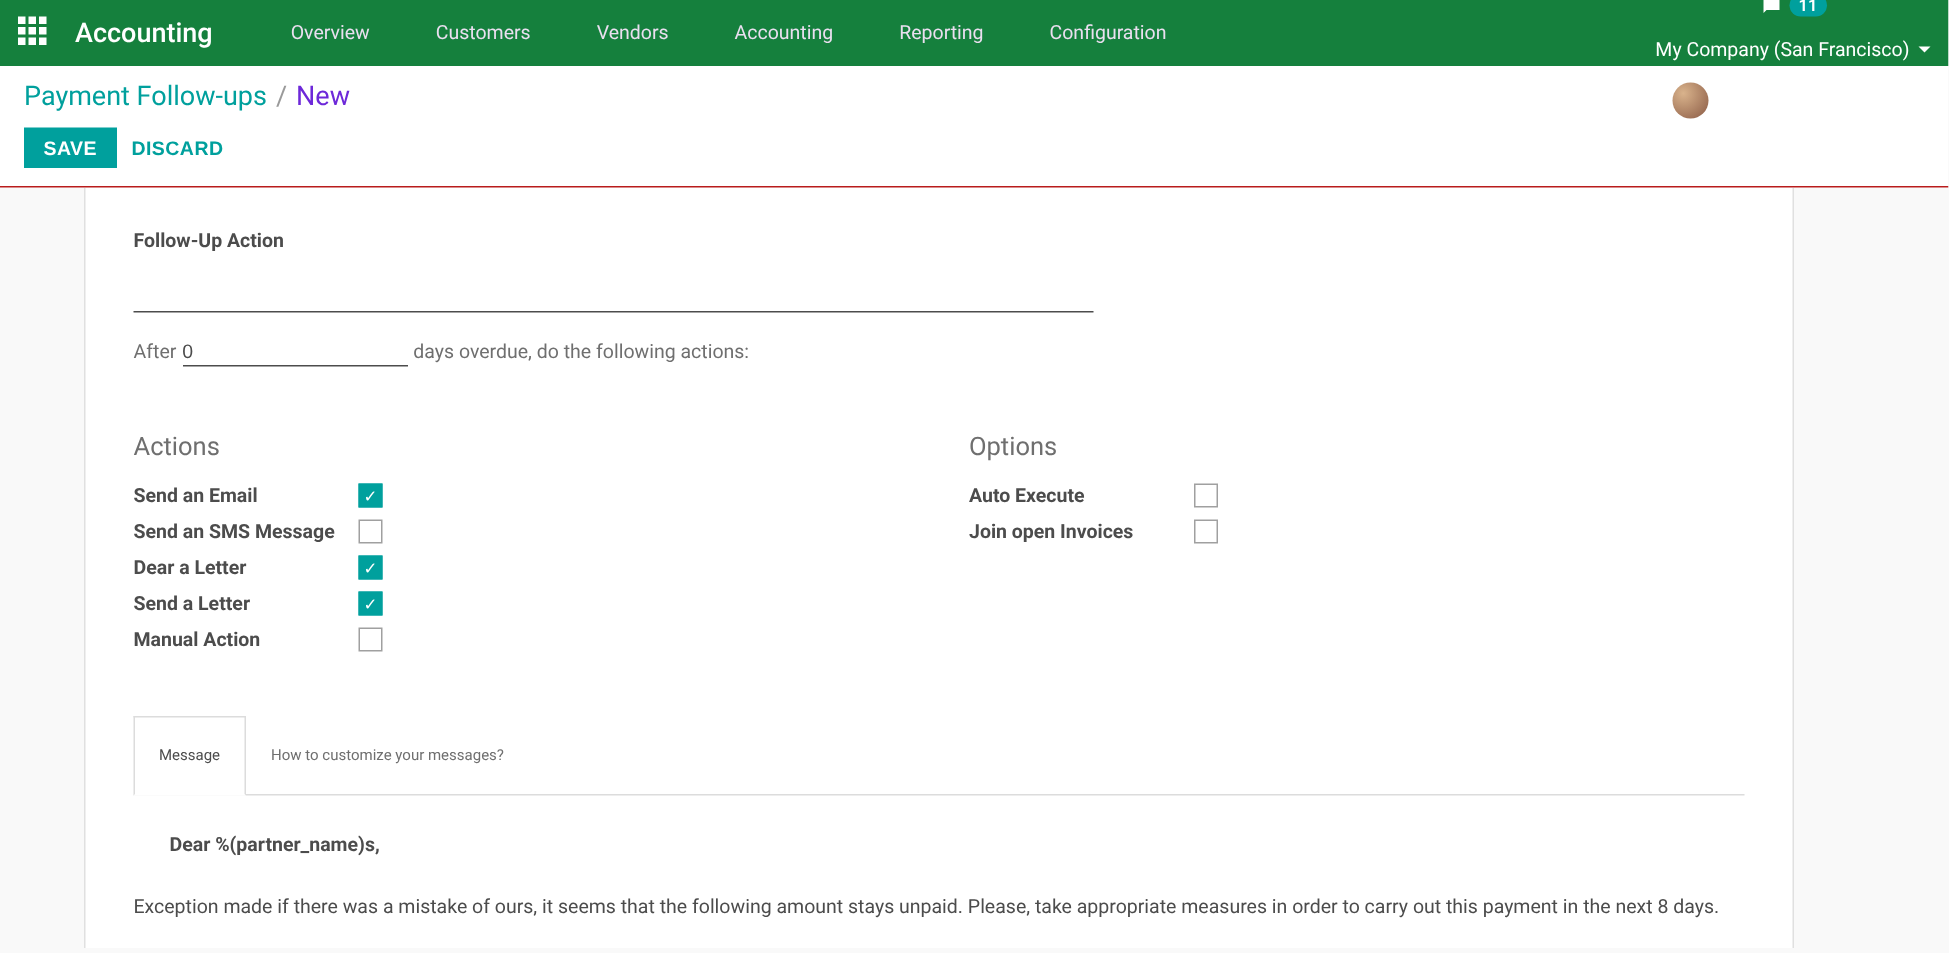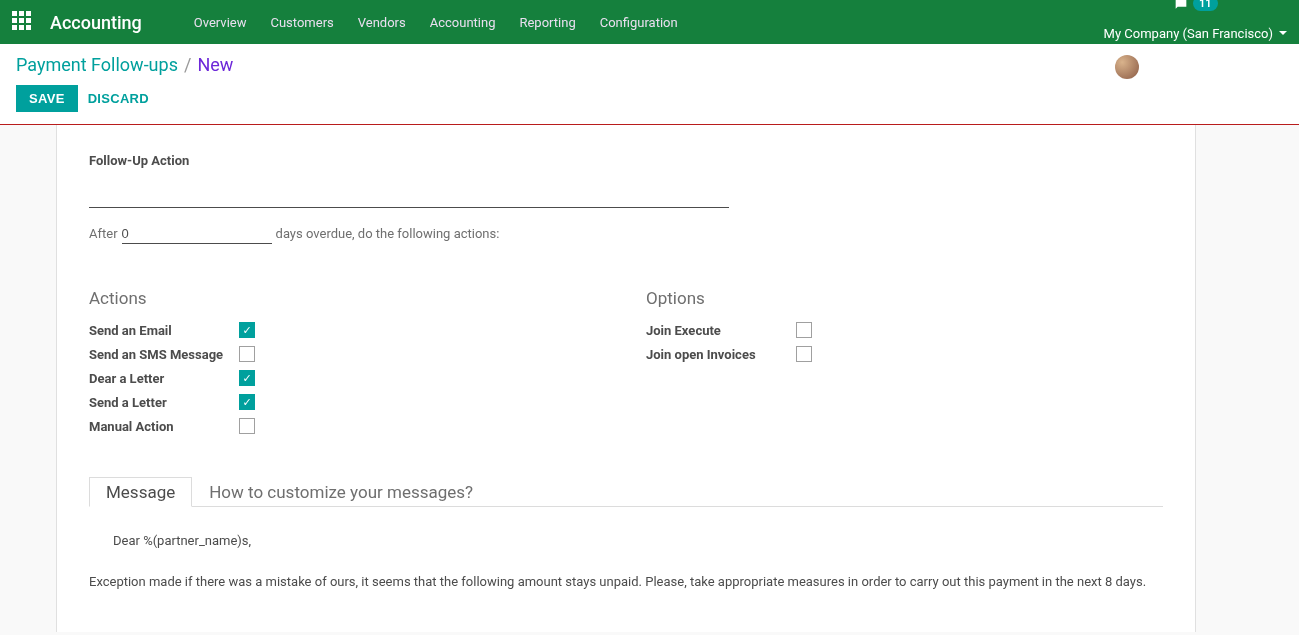--- a/index.html
+++ b/index.html
@@ -27,21 +27,21 @@
     width: 22px; height: 22px;
     display: grid;
     grid-template-columns: repeat(3, 5px);
     grid-template-rows: repeat(3, 5px);
     gap: 2px;
     margin-right: 16px;
     cursor: pointer;
   }
   .apps-icon span { background: #fff; width: 5px; height: 5px; }
   .brand { font-size: 18px; font-weight: 500; margin-right: 40px; }
-  .menu { display: flex; gap: 0; }
+  .menu { display: flex; gap: 20px; }
   .menu-item {
     padding: 0 12px;
     height: 44px;
     display: flex;
     align-items: center;
     color: #eadff0;
     cursor: pointer;
     font-size: 13px;
   }
   .spacer { flex: 1; }
@@ -140,30 +140,30 @@
     cursor:pointer; background:#fff;
   }
   .chk.checked { background:#00a09d; border-color:#00a09d; }
   .chk.checked::after {
     content:"✓"; color:#fff; font-size:11px; line-height:1;
   }
 
   
   .tabs { margin-top: 34px; border-bottom:1px solid #dcdcdc; display:flex; }
   .tab {
-    padding: 4px 16px; font-size:17px; color:#6f6f6f;
+    padding: 20px 16px; font-size:10px; color:#6f6f6f;
     border:1px solid transparent; border-bottom:none;
     cursor:pointer; position:relative; top:1px;
   }
   .tab.active {
     border-color:#dcdcdc; background:#fff; color:#4c4c4c;
     border-bottom:1px solid #fff;
   }
   .tab-body { padding: 24px 0 0 0; font-size:13px; color:#4c4c4c; line-height:1.6;}
-  .tab-body .salutation { margin-left: 24px; margin-bottom: 20px;}
+  .tab-body .salutation { margin-left: 24px; margin-bottom: 20px; font-weight: bold;}
 
   
   .content-wrap::-webkit-scrollbar { width: 14px; }
   .content-wrap::-webkit-scrollbar-thumb { background:#c1c1c1; border-radius:0; }
   .content-wrap::-webkit-scrollbar-track { background:#f0f0f0; }
 </style>
 </head>
 <body>
 
 <div class="topnav">
@@ -260,21 +260,21 @@
         <div class="field-row">
           <label class="fl">Manual Action</label>
           <span class="chk"></span>
         </div>
       </div>
 
       <div class="col">
         <div class="group-title">Options</div>
 
         <div class="field-row">
-          <label class="fl">Join Execute</label>
+          <label class="fl">Auto Execute</label>
           <span class="chk"></span>
         </div>
         <div class="field-row">
           <label class="fl">Join open Invoices</label>
           <span class="chk"></span>
         </div>
       </div>
     </div>
 
     <div class="tabs">

